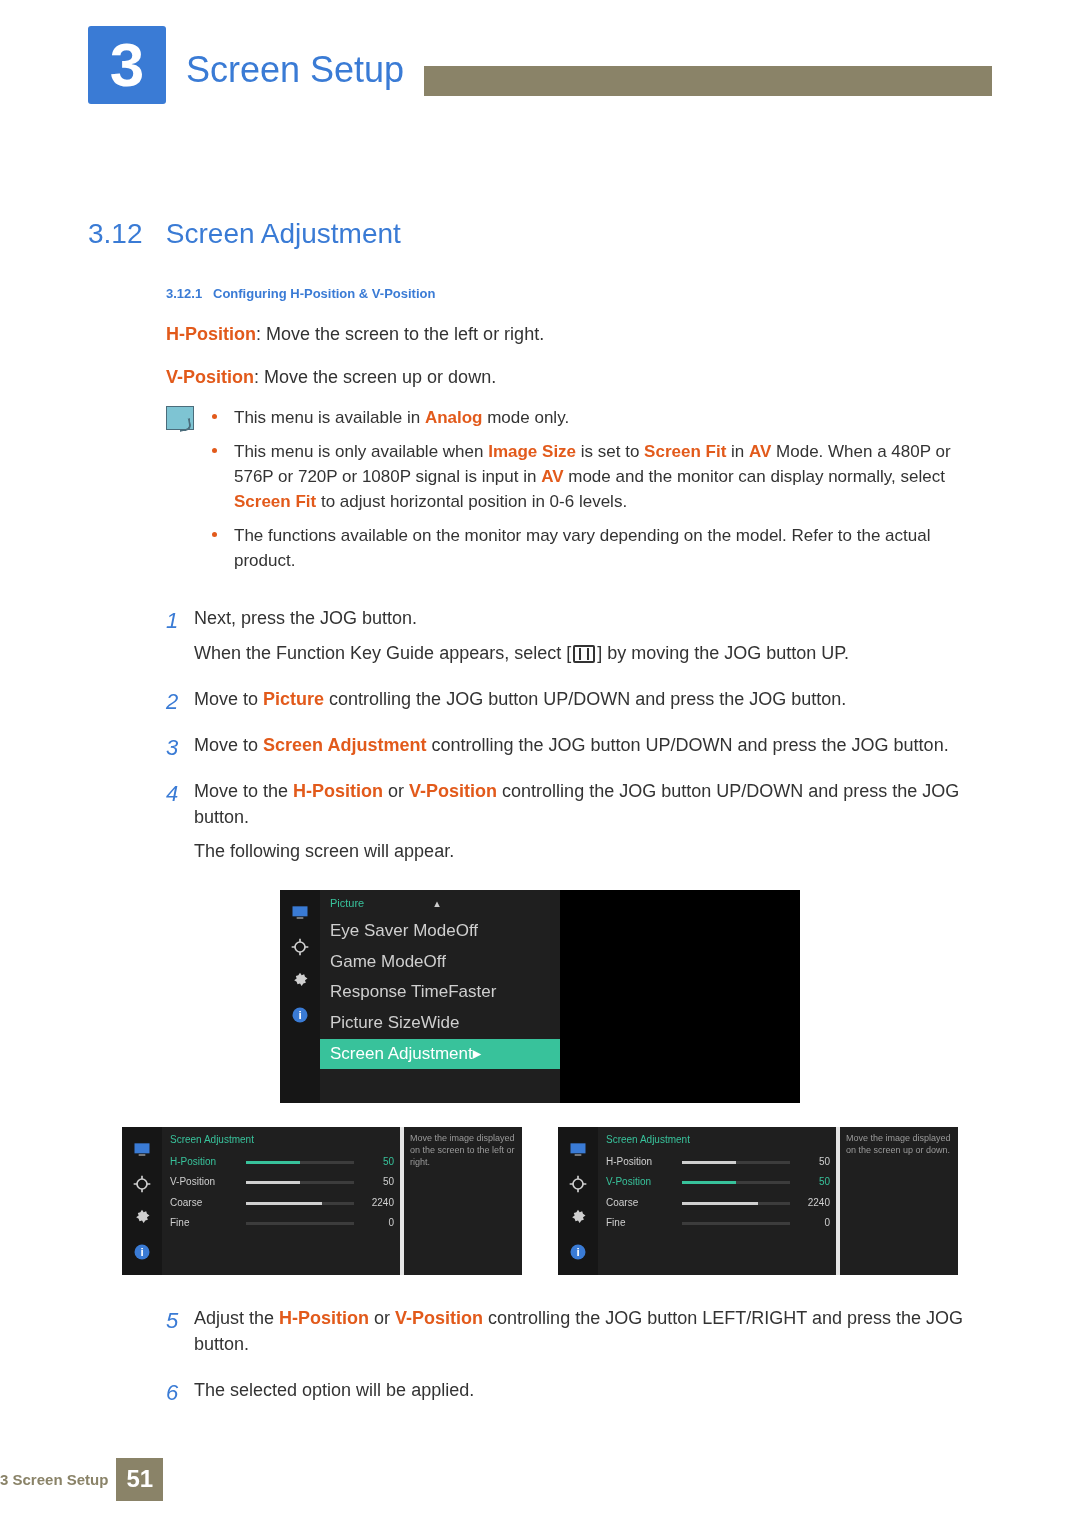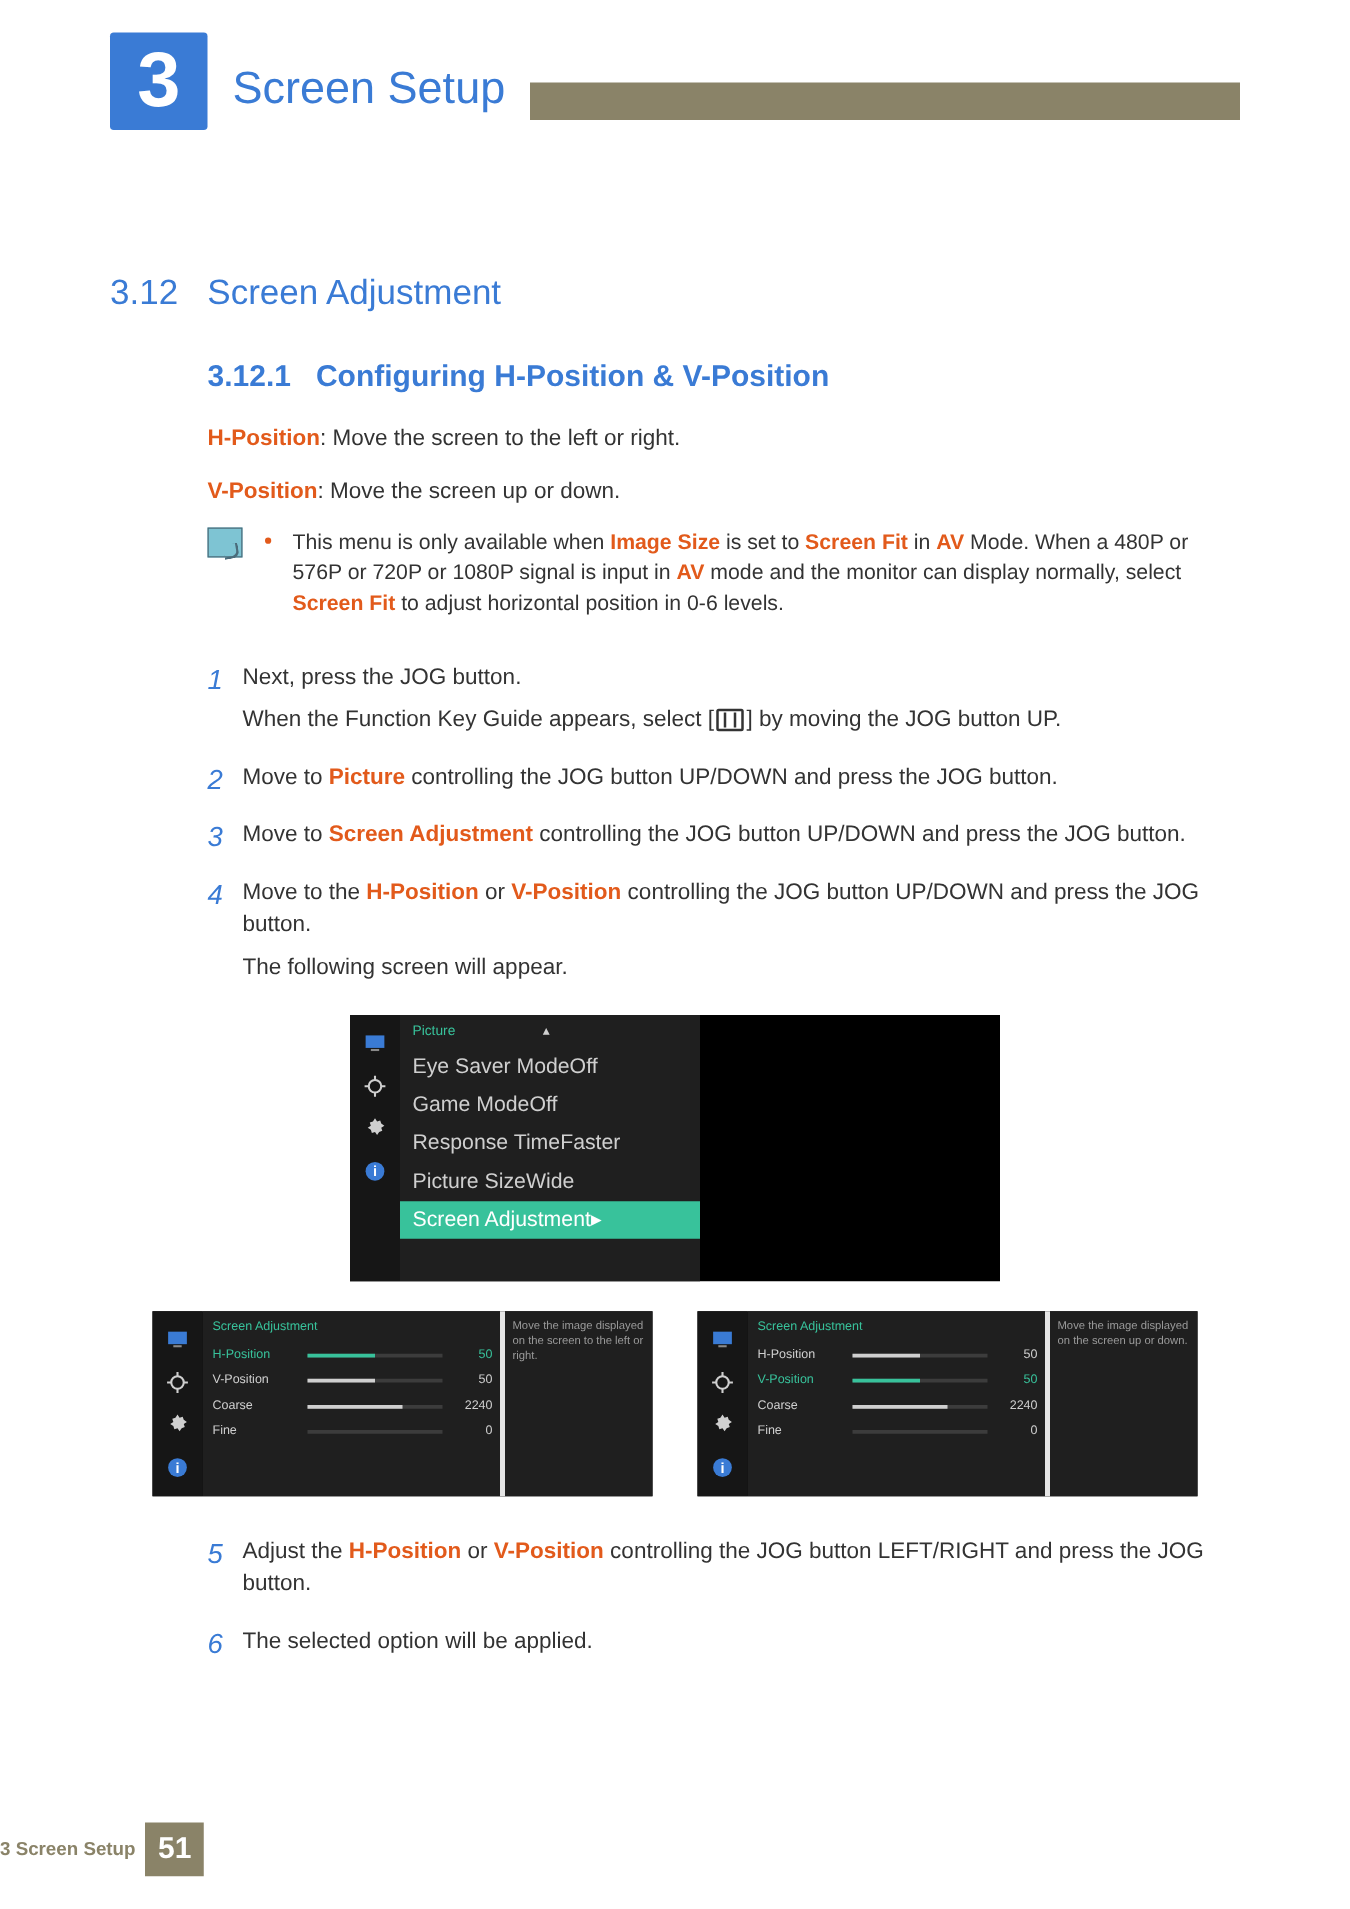--- a/index.html
+++ b/index.html
@@ -12,21 +12,21 @@
   }
   body{margin:0;font-family:Arial,Helvetica,sans-serif;background:#fff;color:#333;font-size:18px;line-height:1.45}
   .page{width:1080px;min-height:1527px;margin:0 auto;position:relative;padding:26px 88px 90px;box-sizing:border-box}
   
   .hdr{display:flex;align-items:flex-end;margin-bottom:110px}
   .big-num{width:78px;height:78px;background:var(--blue);color:#fff;font-size:62px;font-weight:bold;border-radius:3px;display:flex;align-items:center;justify-content:center;margin-right:20px}
   .hdr-title{font-size:36px;color:var(--blue);font-weight:500;flex:0 0 auto;margin-bottom:8px}
   .hdr-stripe{flex:1;height:30px;background:var(--khaki);margin-left:20px;margin-bottom:8px}
   
   .h2{font-size:28px;color:var(--blue);margin:0 0 26px;font-weight:500}
-  .h3{font-size:24px;color:var(--blue);margin:30px 0 18px 78px;font-weight:600}
+  .h3{font-size:13px;color:var(--blue);margin:30px 0 18px 78px;font-weight:600}
   .body-text{margin:0 0 16px 78px;font-size:18px;color:#333}
   .body-text .orange{color:var(--orange);font-weight:600}
   
   .note-block{display:flex;margin:10px 0 22px 78px;align-items:flex-start}
   .note-icon{width:26px;height:22px;background:#7EC4D3;border:1px solid #4B6C7B;margin-right:18px;flex:0 0 auto;position:relative}
   .note-icon:after{content:"";position:absolute;right:2px;bottom:-2px;width:10px;height:10px;border-right:2px solid #4B6C7B;border-bottom:2px solid #4B6C7B;transform:rotate(-10deg);border-radius:0 0 50% 0}
   .note-list{margin:0;padding:0;list-style:none;font-size:17px;color:#333}
   .note-list li{position:relative;padding-left:22px;margin-bottom:10px}
   .note-list li:before{content:"";position:absolute;left:0;top:8px;width:5px;height:5px;background:#E25A1B;border-radius:50%}
   .orange{color:var(--orange);font-weight:600}
@@ -99,22 +99,26 @@
     <span class="orange">H-Position</span><span>: Move the screen to the left or right.</span>
   </p>
   <p class="body-text">
     <span class="orange">V-Position</span><span>: Move the screen up or down.</span>
   </p>
 
   <div class="note-block">
     <div class="note-icon"></div>
     <ul class="note-list">
       <li>
+        <span>This menu is available in </span><span class="orange">Analog</span><span> mode only.</span>
+      </li>
+      <li>
         <span>This menu is only available when </span><span class="orange">Image Size</span><span> is set to </span><span class="orange">Screen Fit</span><span> in </span><span class="orange">AV</span><span> Mode. When a 480P or 576P or 720P or 1080P signal is input in </span><span class="orange">AV</span><span> mode and the monitor can display normally, select </span><span class="orange">Screen Fit</span><span> to adjust horizontal position in 0-6 levels.</span>
       </li>
+      <li>The functions available on the monitor may vary depending on the model. Refer to the actual product.</li>
     </ul>
   </div>
 
   <div class="step">
     <div class="n">1</div>
     <div class="t">
       <p>Next, press the JOG button.</p>
       <p><span>When the Function Key Guide appears, select [</span><span class="jog-icon"></span><span>] by moving the JOG button UP.</span></p>
     </div>
   </div>

